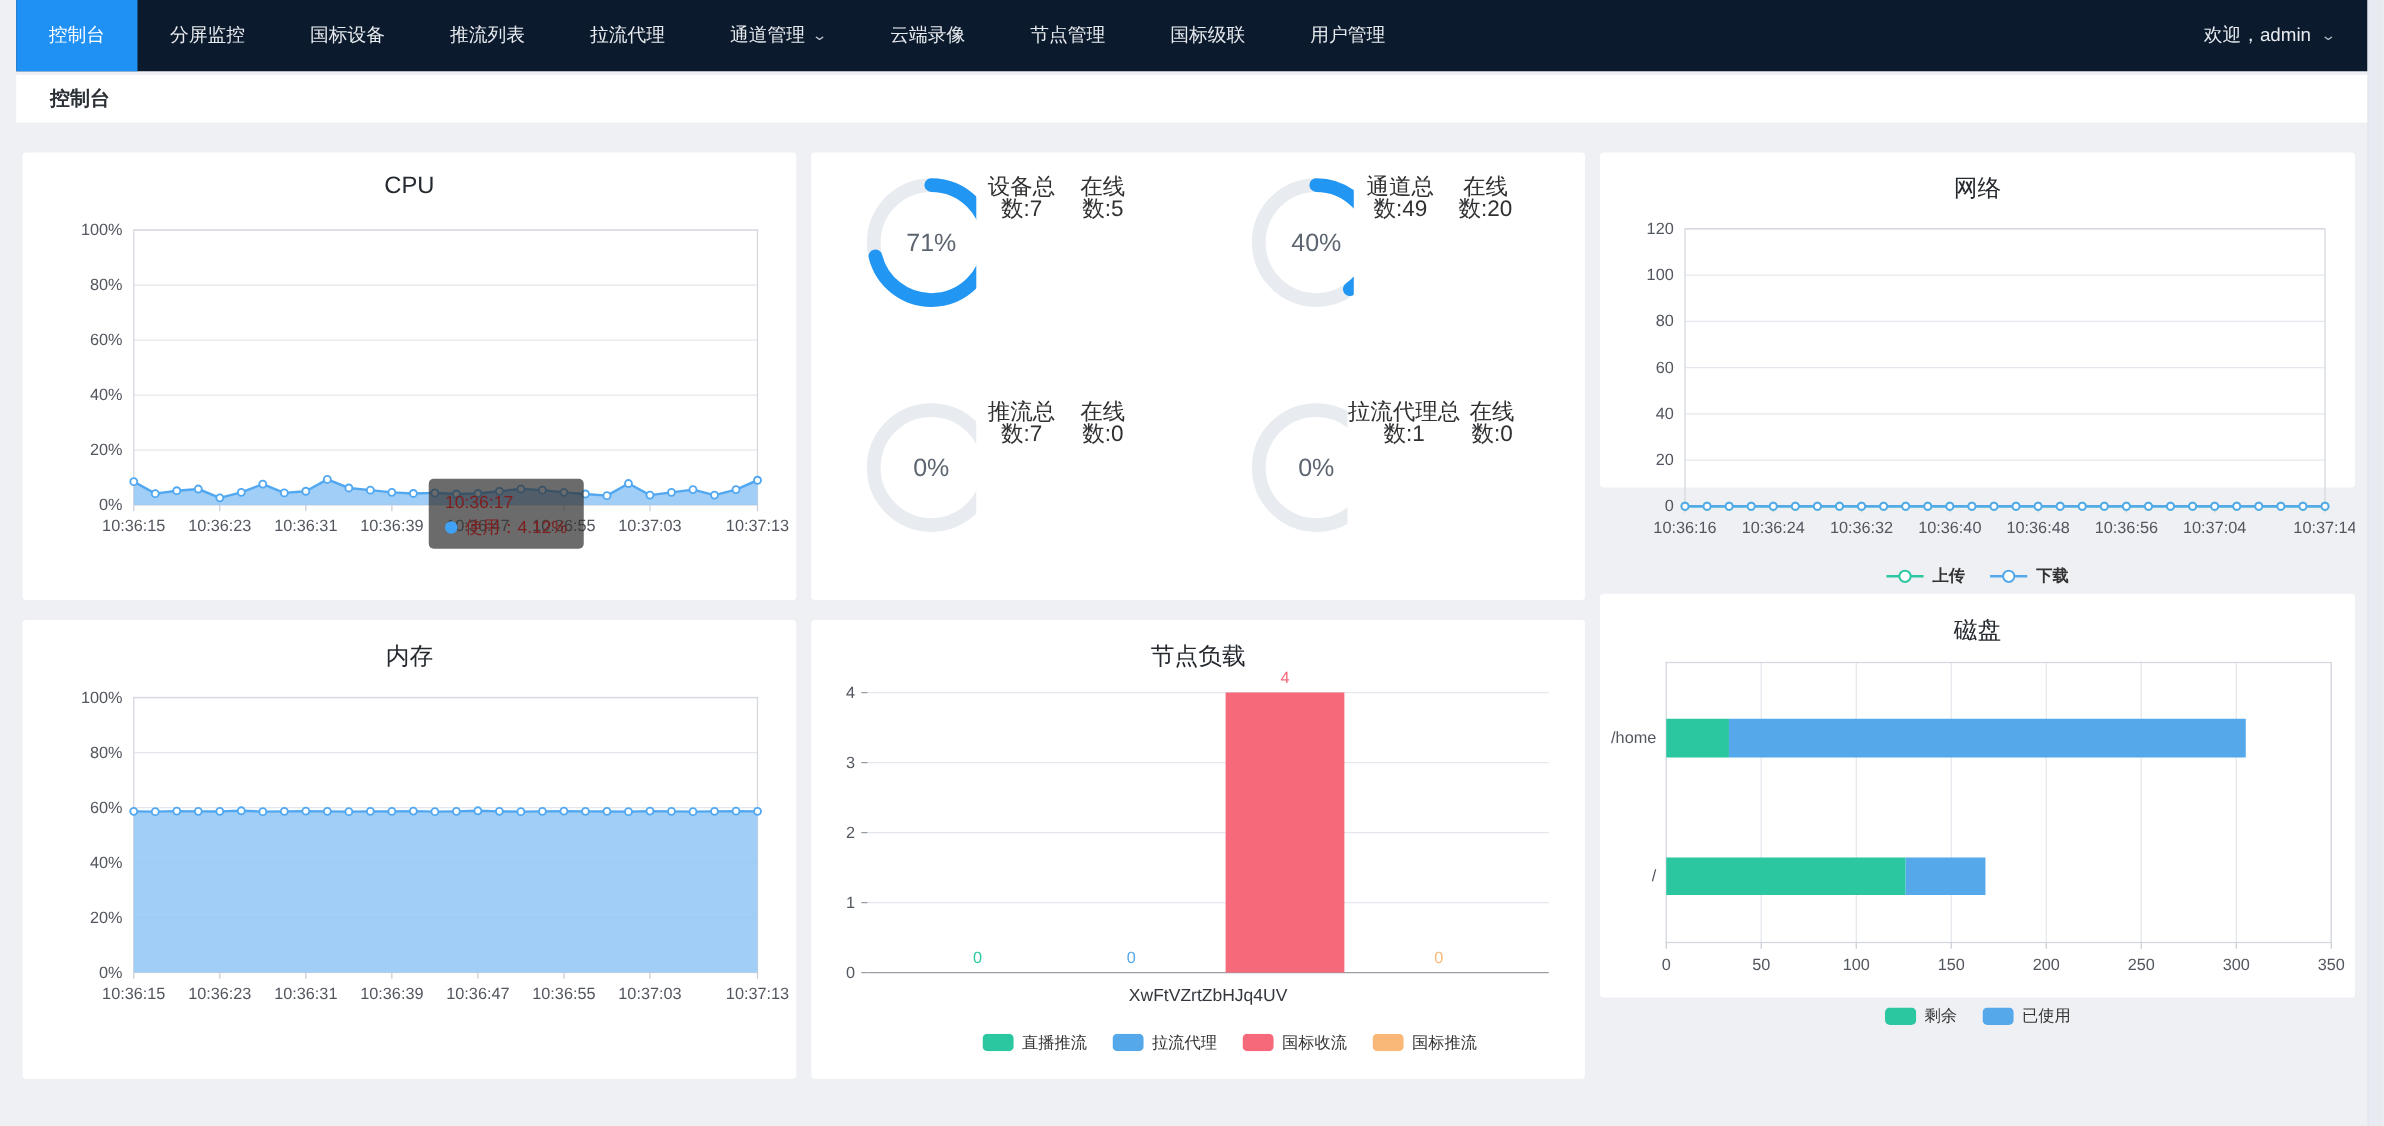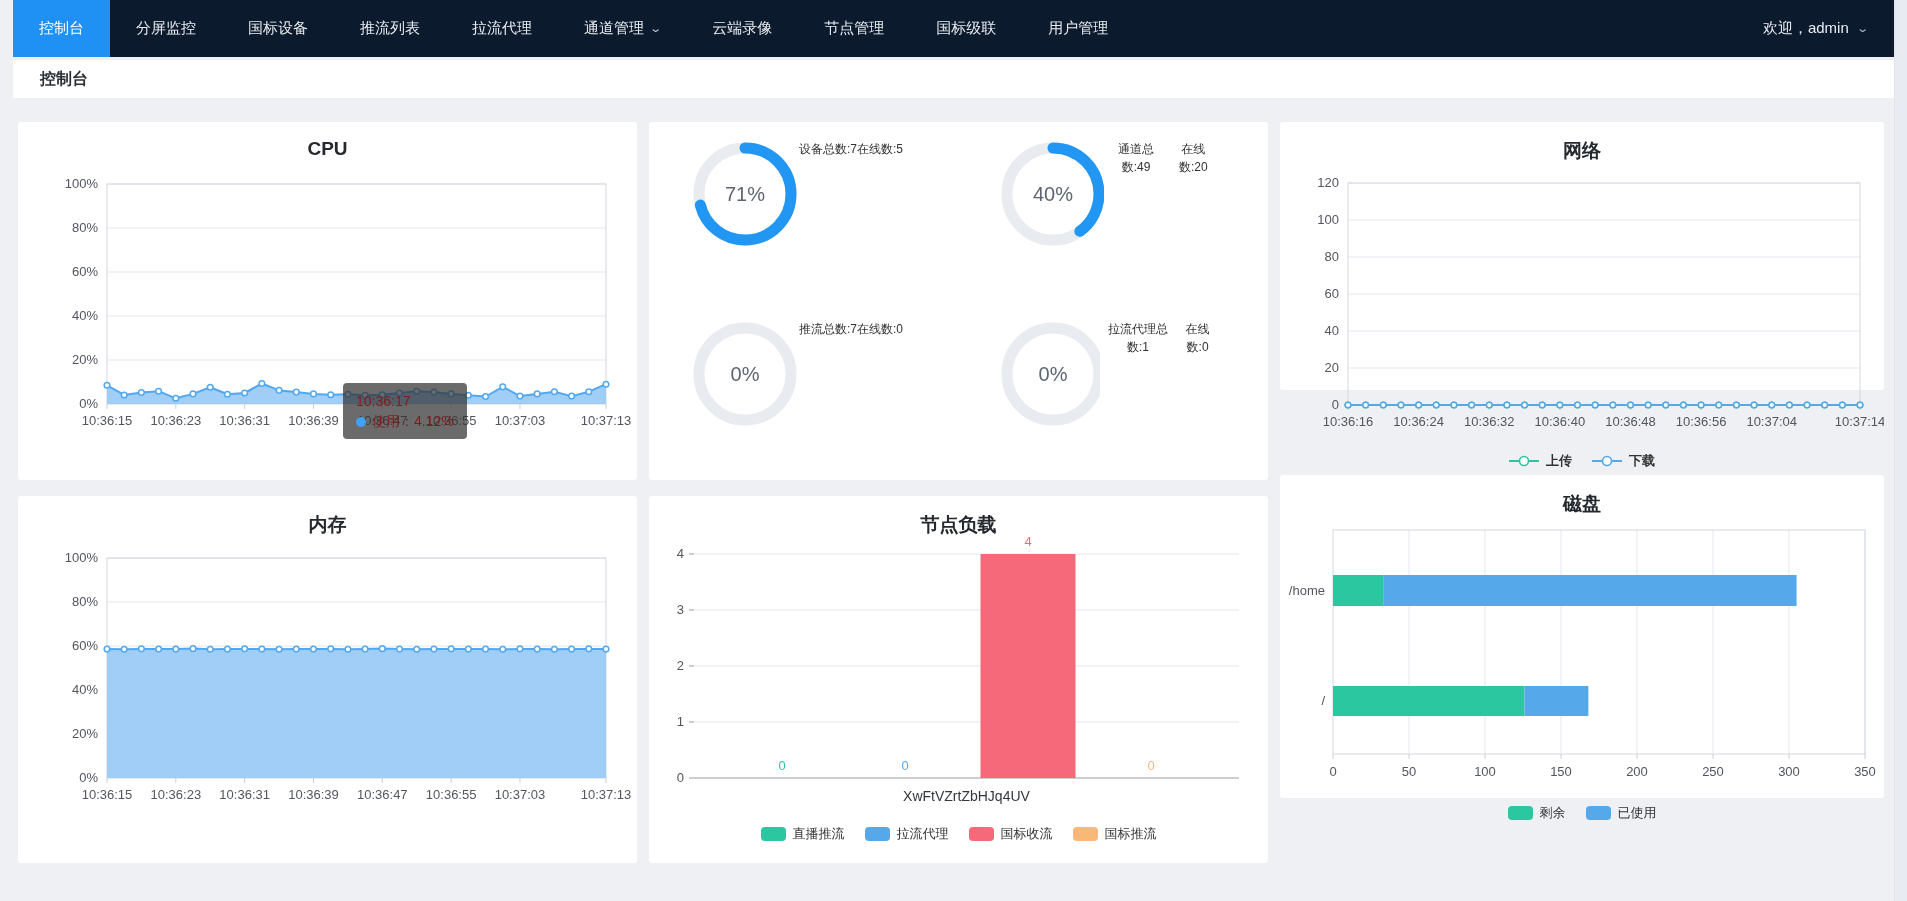--- a/index.html
+++ b/index.html
@@ -29,26 +29,26 @@
   
   .breadcrumb-bar{
     position:absolute;left:13px;top:60px;width:1882px;height:38px;background:#fff;
     display:flex;align-items:center;
   }
   .breadcrumb-bar .crumb{margin-left:27px;font-size:16px;font-weight:bold;color:#2B3036;}
   
   .panel{position:absolute;background:#fff;border-radius:3px;}
   .chart-title{
     position:absolute;top:16px;left:0;width:100%;text-align:center;
-    font-size:19px;font-weight:bold;color:#24292F;
+    font-size:19px;font-weight:normal;color:#24292F;
   }
   .panel svg.chart{position:absolute;left:0;top:0;}
   
   .gauge-block{position:absolute;width:220px;display:flex;flex-direction:row;}
-  .gauge-line{font-size:12px;color:#303133;line-height:18px;text-align:center;}
+  .gauge-line{font-size:18px;color:#303133;line-height:18px;text-align:center;}
   
   .legend{position:absolute;left:0;width:100%;display:flex;justify-content:center;align-items:center;}
   .legend-item{display:flex;align-items:center;margin:0 10px;cursor:pointer;}
   .legend-item .ltext{font-size:13px;color:#333;margin-left:7px;}
   
   .tooltip{
     position:absolute;left:325px;top:261px;z-index:5;
     background:rgba(50,50,50,.72);border-radius:4px;color:#7f1d1d;
     padding:8px 13px;font-size:14px;line-height:20px;white-space:nowrap;pointer-events:none;
   }
@@ -411,21 +411,21 @@
       <text x="35" y="118" text-anchor="end" font-size="13" fill="#52565E">3</text>
       <line x1="40" x2="45" y1="58" y2="58" stroke="#9A9EA5" stroke-width="1"></line>
       <text x="35" y="62" text-anchor="end" font-size="13" fill="#52565E">4</text>
       <text x="133" y="274" text-anchor="middle" font-size="13" fill="#2BC7A0">0</text>
       <text x="256" y="274" text-anchor="middle" font-size="13" fill="#55A9EA">0</text>
       <rect x="331.5" y="58" width="95" height="224" fill="#F5697B"></rect>
       <text x="379" y="50" text-anchor="middle" font-size="13" fill="#F5697B">4</text>
       <text x="502" y="274" text-anchor="middle" font-size="13" fill="#F9B878">0</text>
       <text x="317.5" y="305" text-anchor="middle" font-size="14" fill="#33373D">XwFtVZrtZbHJq4UV</text>
     </svg>
-  <div class="legend" id="node-legend" style="top:329px;">
+  <div class="legend" id="node-legend" style="top:329px;padding-left:25px;">
       <div class="legend-item">
         <svg width="25" height="14">
           <rect x="0" y="0" width="25" height="14" rx="4" fill="#2BC7A0"></rect>
         </svg>
         <span class="ltext">直播推流</span>
       </div>
       <div class="legend-item">
         <svg width="25" height="14">
           <rect x="0" y="0" width="25" height="14" rx="4" fill="#55A9EA"></rect>
         </svg>

